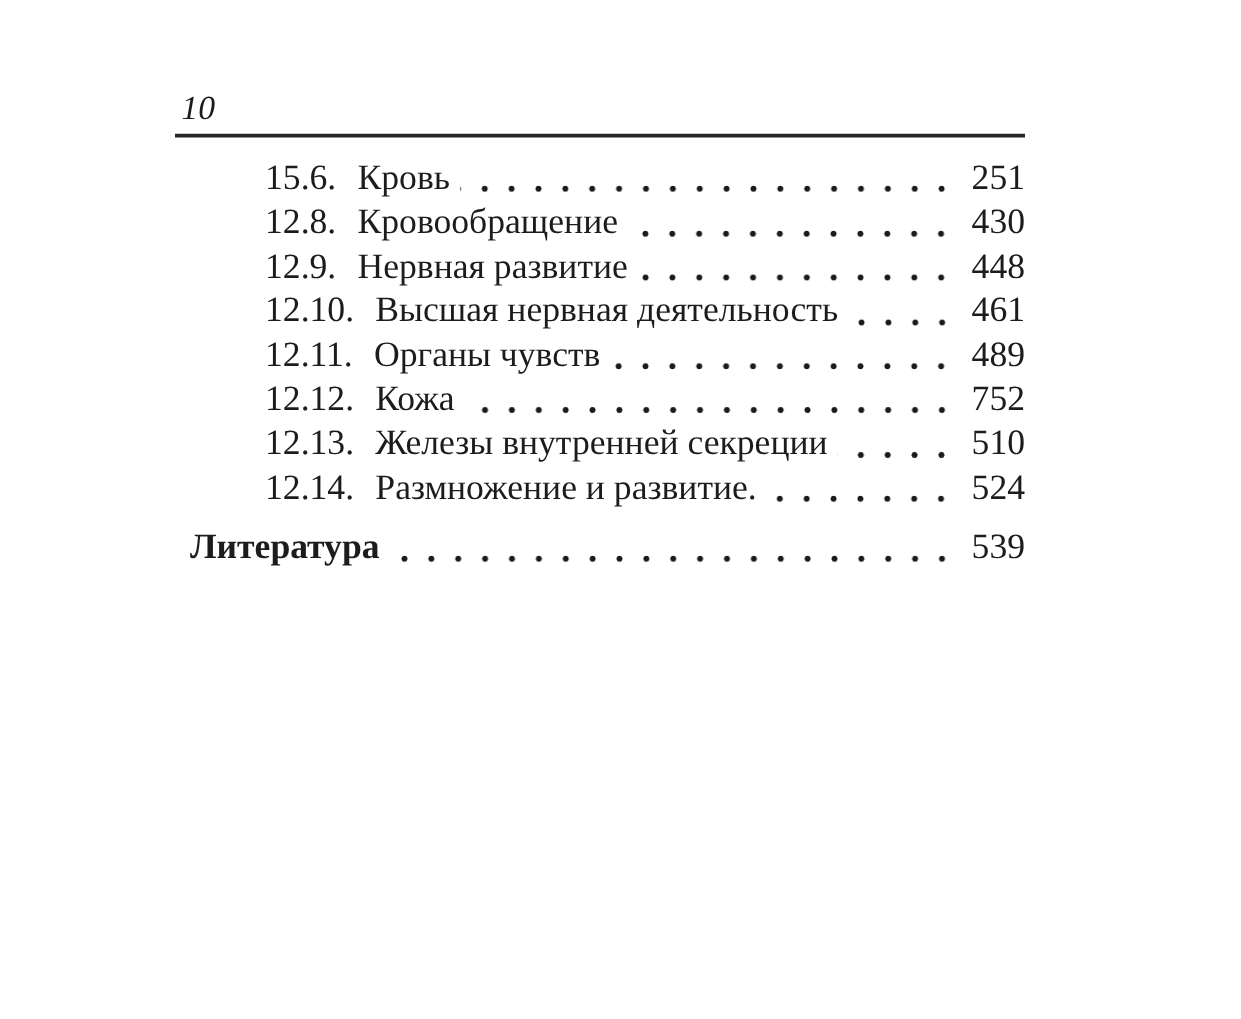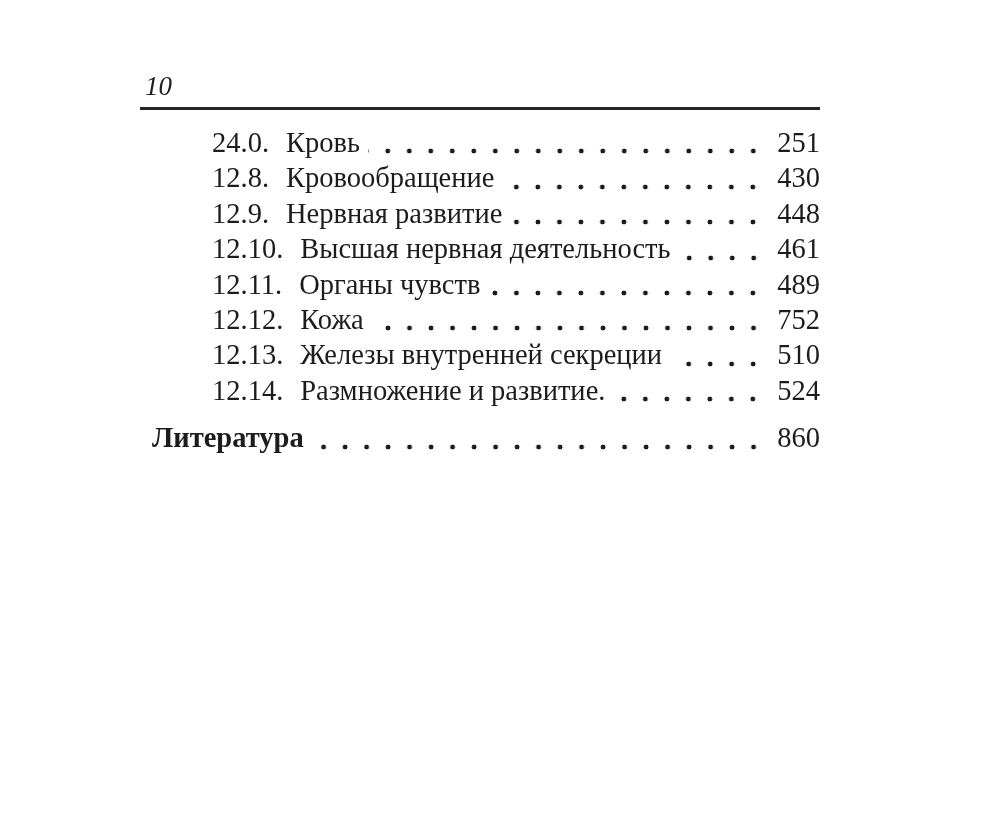--- a/index.html
+++ b/index.html
@@ -85,21 +85,21 @@
   <div class="content">
 
     <div class="header-row">
       <span>10</span>
     </div>
     <div class="header-rule"></div>
 
     <div class="toc">
 
       <div class="toc-row">
-        <span class="toc-num">24.0.</span>
+        <span class="toc-num">15.6.</span>
         <span class="toc-title">Кровь</span>
         <span class="leader"></span>
         <span class="toc-page">251</span>
       </div>
 
       <div class="toc-row">
         <span class="toc-num">12.8.</span>
         <span class="toc-title">Кровообращение</span>
         <span class="leader"></span>
         <span class="toc-page">430</span>
@@ -143,18 +143,18 @@
       <div class="toc-row">
         <span class="toc-num">12.14.</span>
         <span class="toc-title">Размножение и развитие.</span>
         <span class="leader"></span>
         <span class="toc-page">524</span>
       </div>
 
       <div class="toc-row literature">
         <span class="toc-title">Литература</span>
         <span class="leader"></span>
-        <span class="toc-page">860</span>
+        <span class="toc-page">539</span>
       </div>
 
     </div>
   </div>
 </div>
 
 </body></html>

